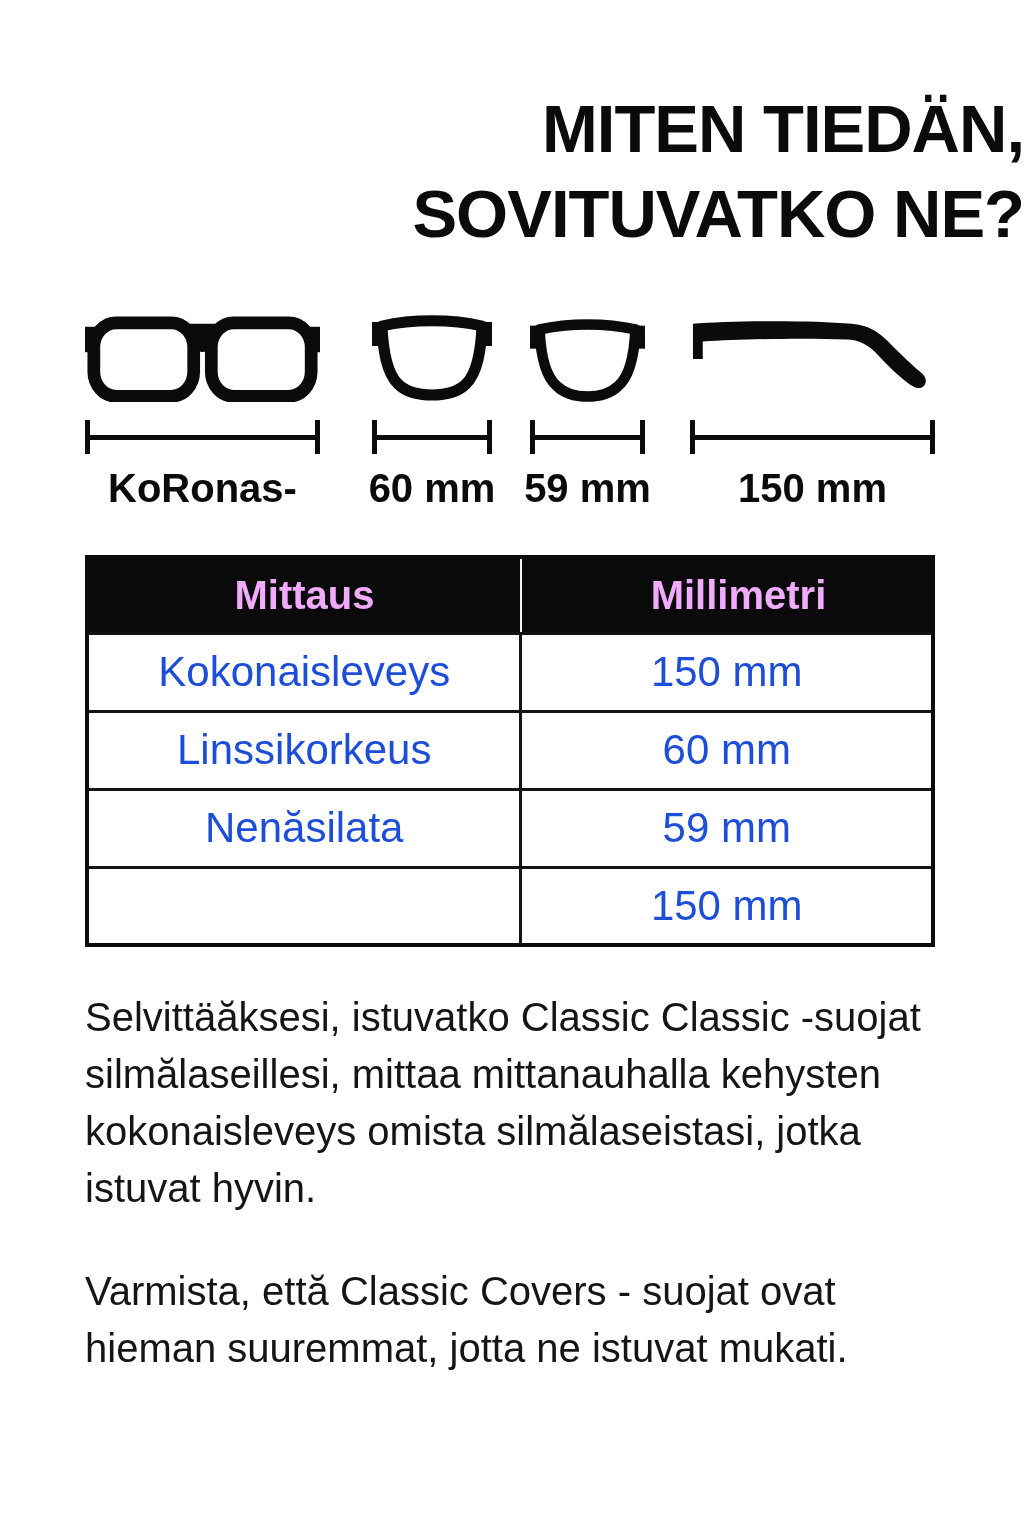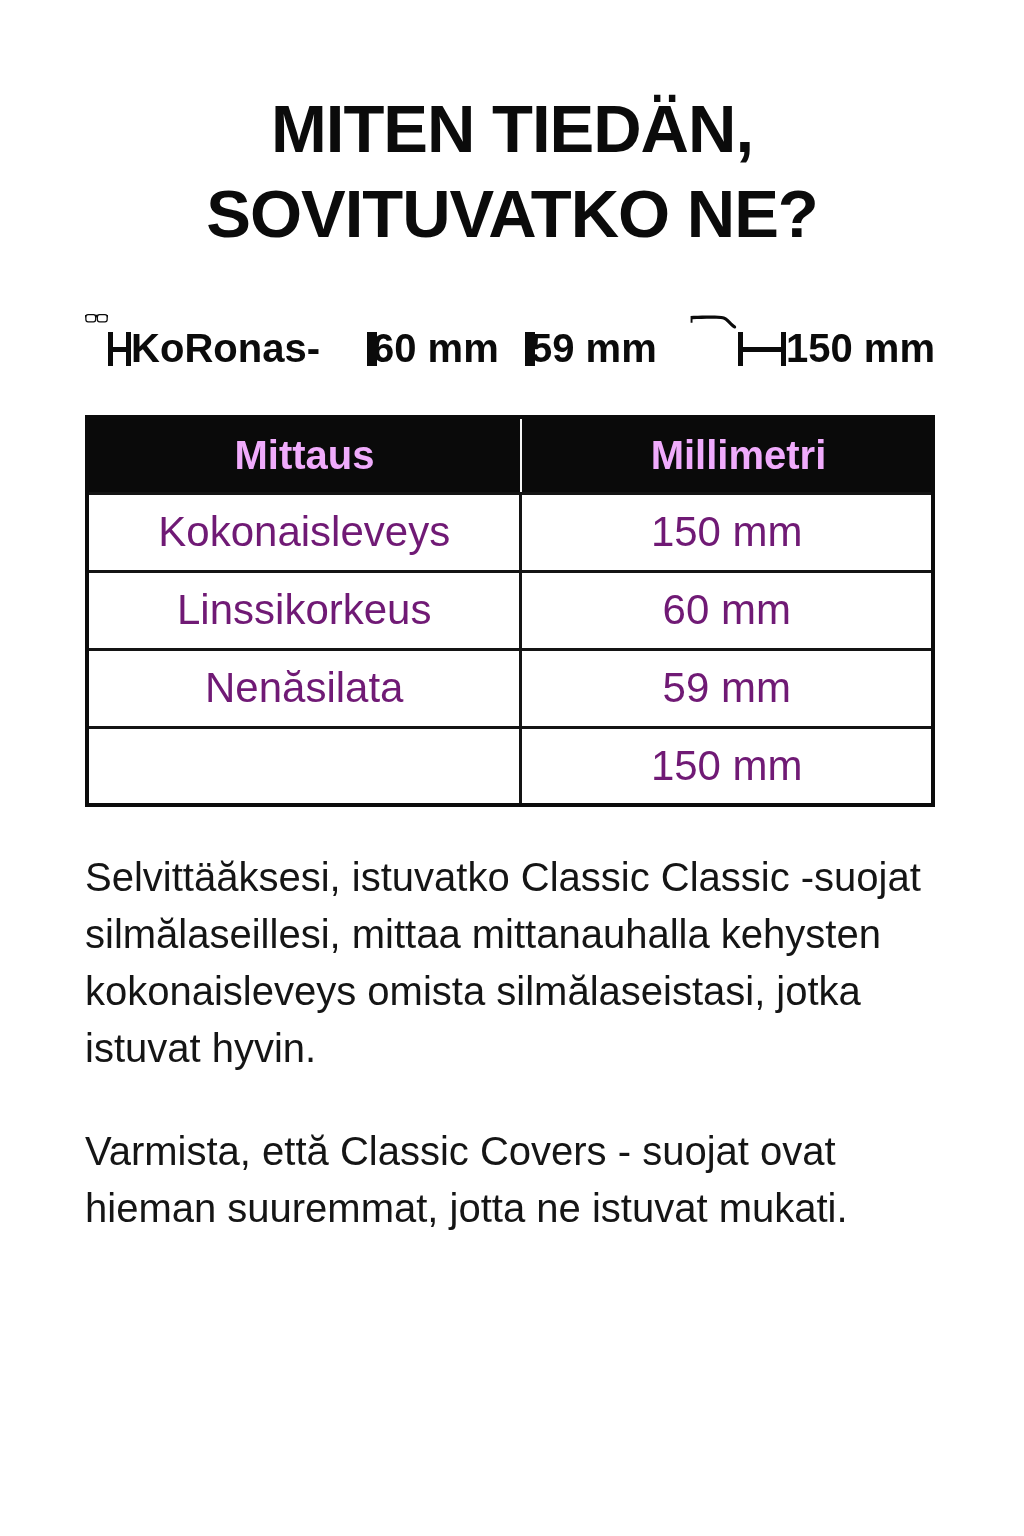--- a/index.html
+++ b/index.html
@@ -8,36 +8,36 @@
     width:1024px; height:1536px;
     font-family:"Liberation Sans", sans-serif;
     color:#0b0b0b;
     overflow:hidden;
   }
   .page { width:1024px; height:1536px; background:#ffffff; position:relative; }
 
   
   .title {
     padding-top:86px;
-    text-align:center;
+    text-align:right;
     font-weight:bold;
     font-size:67px;
     line-height:1.27;
     letter-spacing:-1px;
     color:#0b0b0b;
   }
 
   
   .icons-row {
     display:flex;
     align-items:flex-end;
     margin:58px 0 0 85px;
     width:850px;
   }
-  .icon-group { display:flex; flex-direction:row; }
+  .icon-group { display:flex; flex-direction:column; align-items:center; }
   .icon-group .icon { display:block; width:100%; }
   .icon-group svg { display:block; width:100%; height:auto; }
   .g1 { width:235px; }
   .g2 { width:120px; margin-left:52px; }
   .g3 { width:115px; margin-left:38px; }
   .g4 { width:245px; margin-left:45px; }
 
   .mline { position:relative; width:100%; height:34px; margin-top:18px; }
   .mline .bar  { position:absolute; left:0; right:0; top:15px; height:5px; background:#0b0b0b; }
   .mline .tick { position:absolute; top:0; width:5px; height:34px; background:#0b0b0b; }
@@ -72,21 +72,21 @@
     vertical-align:middle;
   }
   table.size-table th.h2 { border-left:2px solid #f5f5f5;padding-left:24px; }
   table.size-table td {
     border:3px solid #141414;
     font-size:42px;
     font-weight:normal;
     height:78px;
     text-align:center;
     vertical-align:middle;
-    color:#701a75;
+    color:#1d4ed8;
     background:#ffffff;
   }
 
   
   .body-text { margin:42px 0 0 85px; }
   .para { font-size:40px; line-height:57px; color:#151515; }
   .para .line { white-space:nowrap; }
   .para + .para { margin-top:46px; }
 </style>
 </head>

